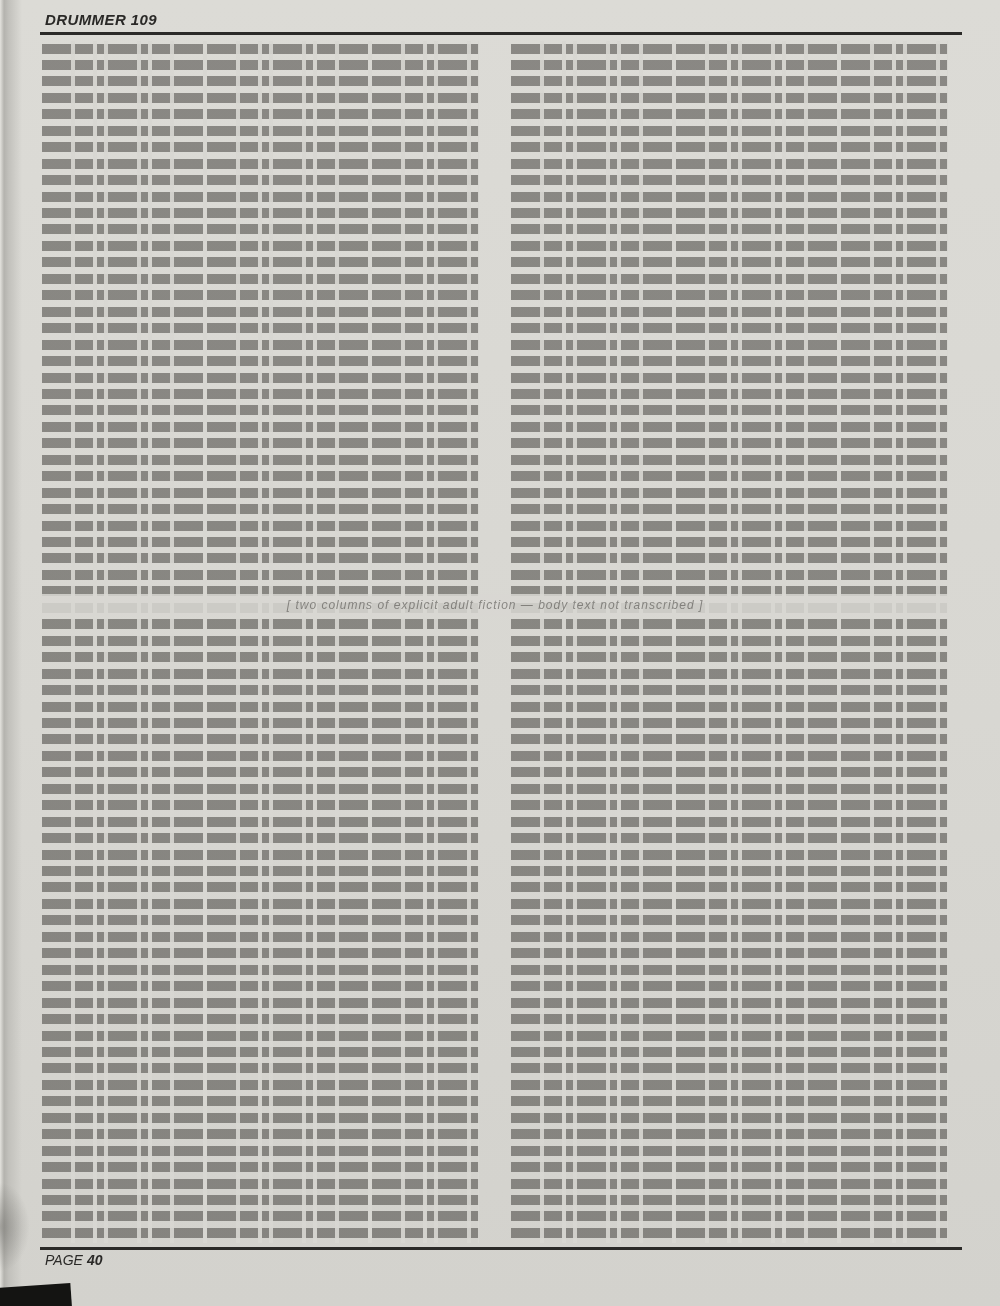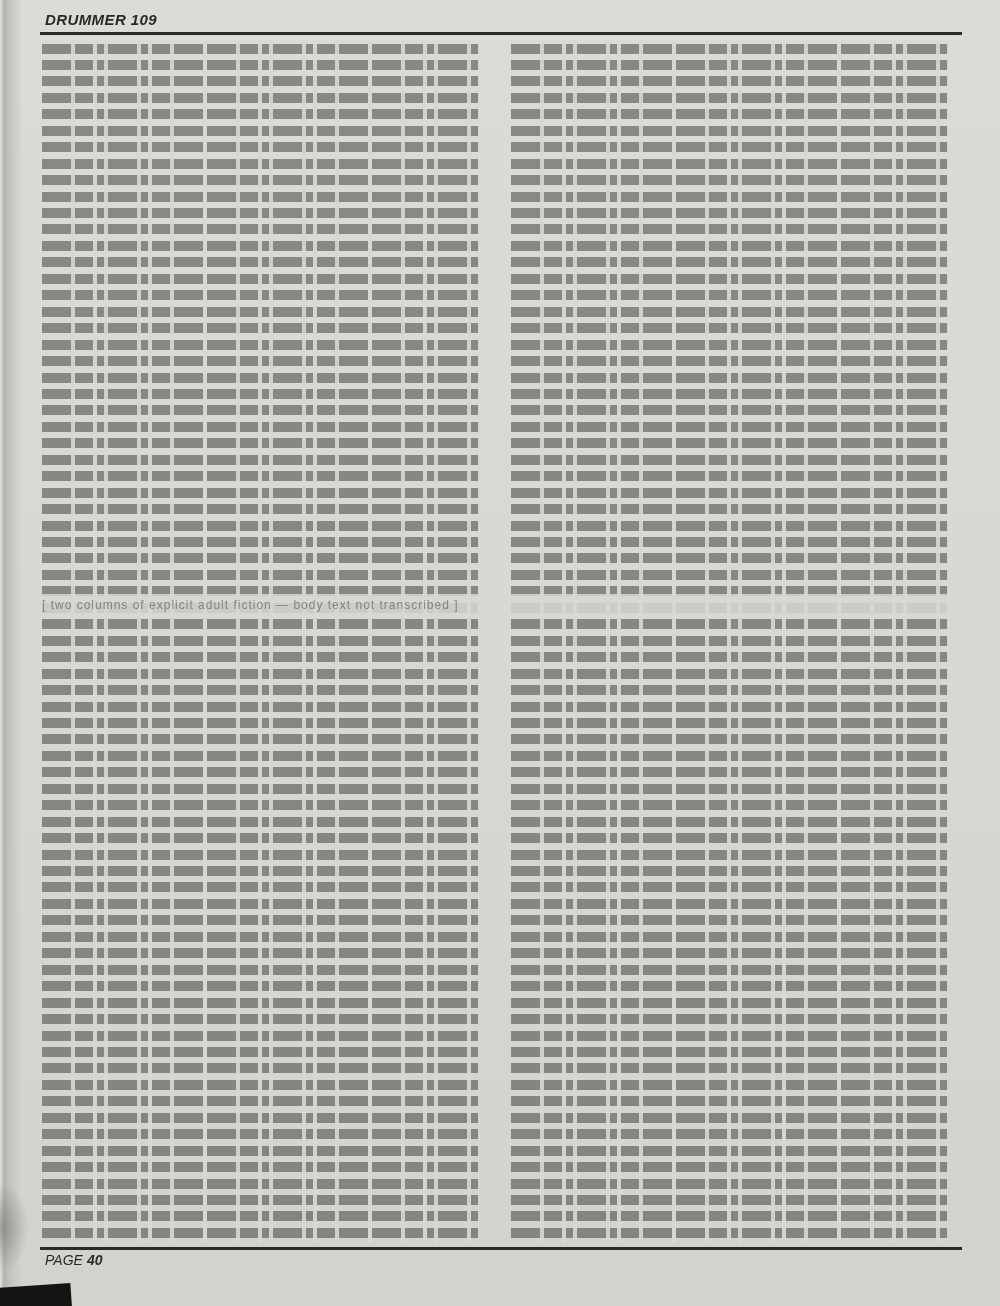--- a/index.html
+++ b/index.html
@@ -96,21 +96,23 @@
       repeating-linear-gradient(180deg,
         rgba(62,60,56,0) 0 2.5px,
         rgba(62,60,56,0.52) 2.5px 12.5px,
         rgba(62,60,56,0) 12.5px 16.45px);
   }
   .note {
     position: absolute;
     left: 0;
     right: 0;
     top: 46%;
+    text-align: center;
     font-size: 12px;
+    font-style: italic;
     letter-spacing: 1px;
     color: rgba(70,68,64,0.55);
     background: rgba(216,215,210,0.85);
     padding: 4px 0;
     pointer-events: none;
   }
 
   
   .folio {
     position: absolute;

